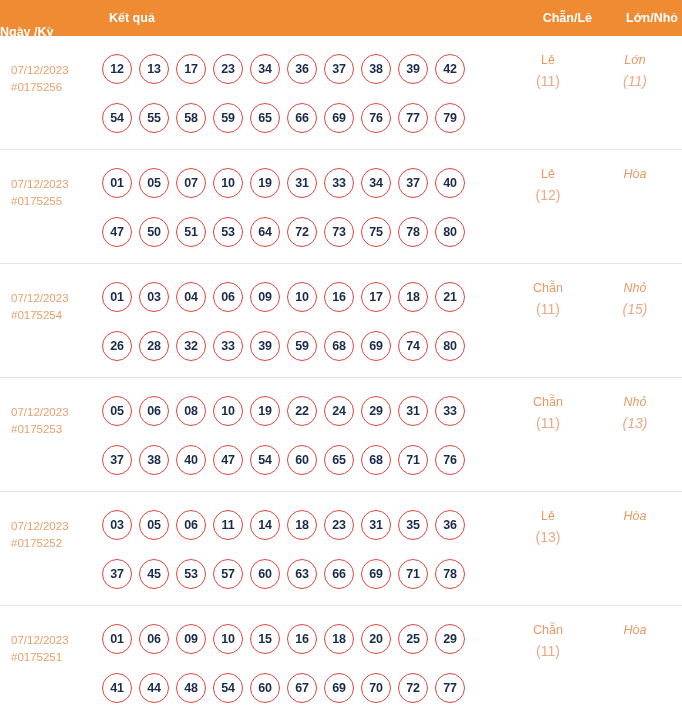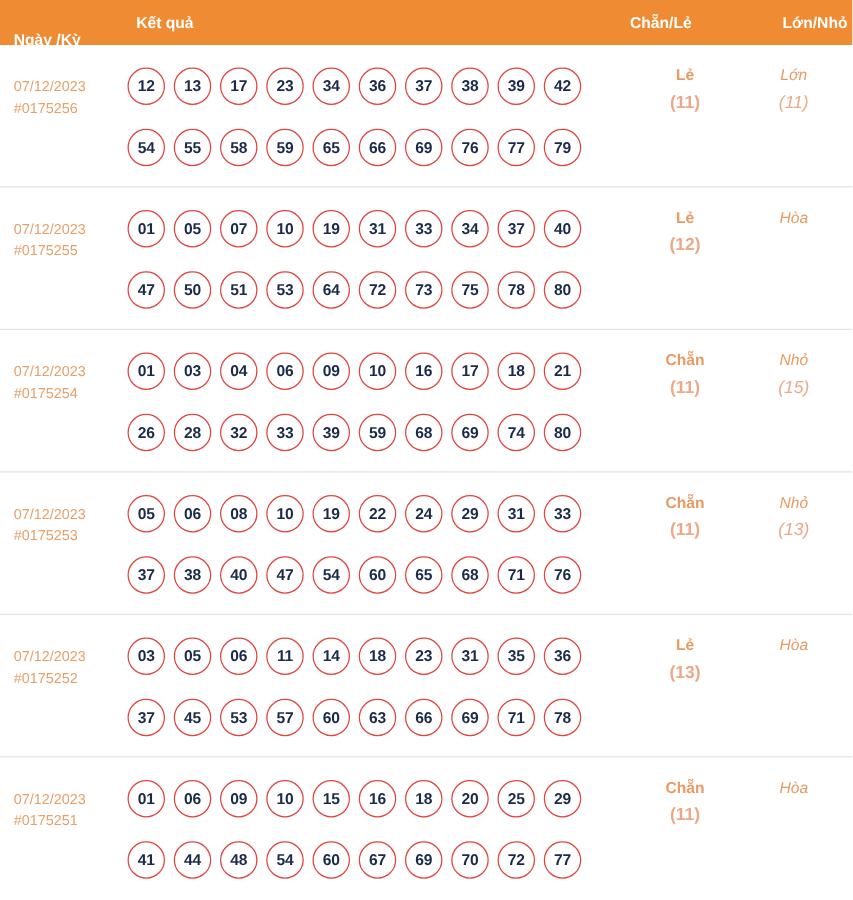--- a/index.html
+++ b/index.html
@@ -22,23 +22,23 @@
   
   .thead {
     display: flex;
     align-items: center;
     height: 36px;
     background: #ef8b33;
     color: #ffffff;
     font-size: 12.5px;
     font-weight: bold;
   }
-  .th-date   { width: 100px; padding-left: 11px; box-sizing: border-box; margin-top: 27px; }
+  .th-date   { width: 100px; box-sizing: border-box; margin-top: 27px; }
   .th-result { width: 404px; padding-left: 9px;  box-sizing: border-box; }
-  .th-oe     { width: 88px;  text-align: left; }
+  .th-oe     { width: 88px;  text-align: right; }
   .th-bs     { width: 86px;  text-align: right; }
 
   
   .trow {
     display: flex;
     align-items: flex-start;
     min-height: 114px;
     border-bottom: 1px solid #e4e4e4;
     box-sizing: border-box;
   }
@@ -83,21 +83,21 @@
     letter-spacing: -0.2px;
   }
   .cell-oe, .cell-bs {
     padding-top: 14px;
     box-sizing: border-box;
     text-align: center;
     color: #e99a63;
     font-size: 12.5px;
     line-height: 21px;
   }
-  .cell-oe { width: 88px; font-weight: bold; }
+  .cell-oe { width: 88px; }
   .cell-bs { width: 86px; font-style: italic; }
   .cell-oe .cnt, .cell-bs .cnt {
     display: block;
     color: #eba988;
     font-size: 14px;
   }
   .cell-oe .cnt:empty, .cell-bs .cnt:empty { display: none; }
 </style>
 </head>
 <body>

